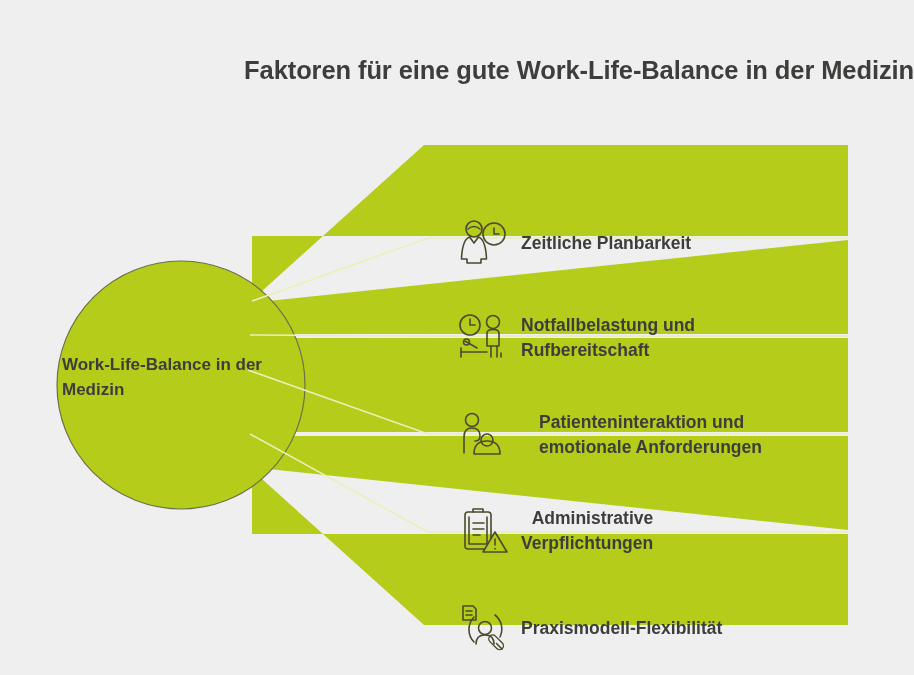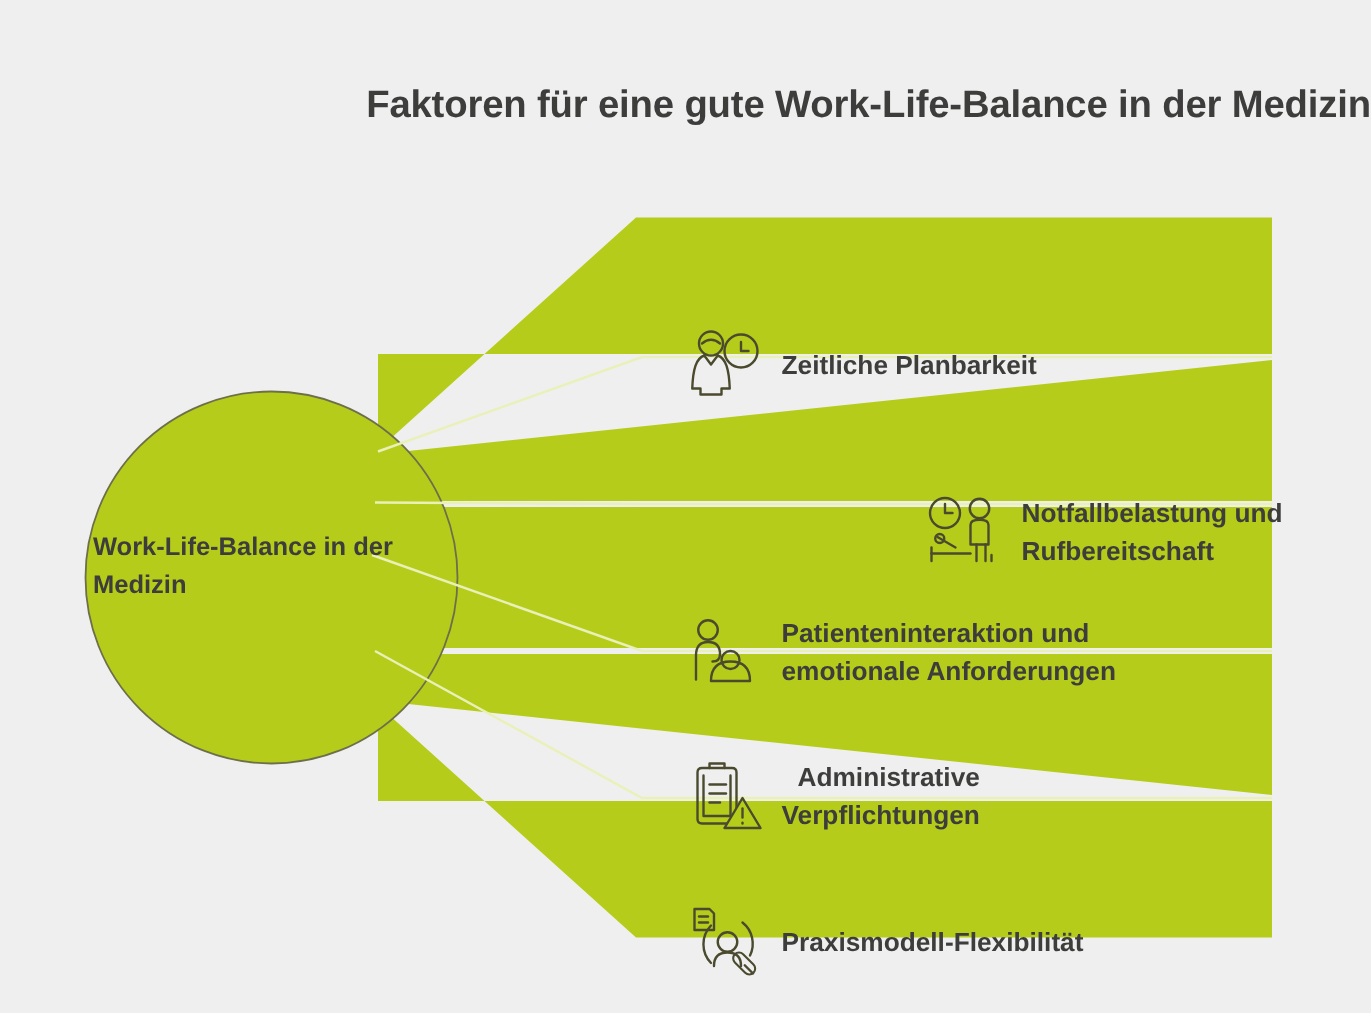--- a/index.html
+++ b/index.html
@@ -98,22 +98,22 @@
 
   .row .label {
     font-size: 17.5px;
     line-height: 25px;
     font-weight: bold;
     color: #3d3d3b;
     white-space: pre-line;
   }
 
   .row-1 { top: 156px; }
-  .row-2 { top: 268px; justify-content: flex-end; }
-  .row-3 { top: 348px; }
+  .row-2 { top: 251px; }
+  .row-3 { top: 348px; gap: 18px; }
   .row-4 { top: 444px; text-align: right; }
   .row-5 { top: 541px; }
 </style>
 </head>
 <body>
 
 <div class="infographic">
 
   <div class="title">Faktoren für eine gute Work-Life-Balance in der Medizin</div>
 

